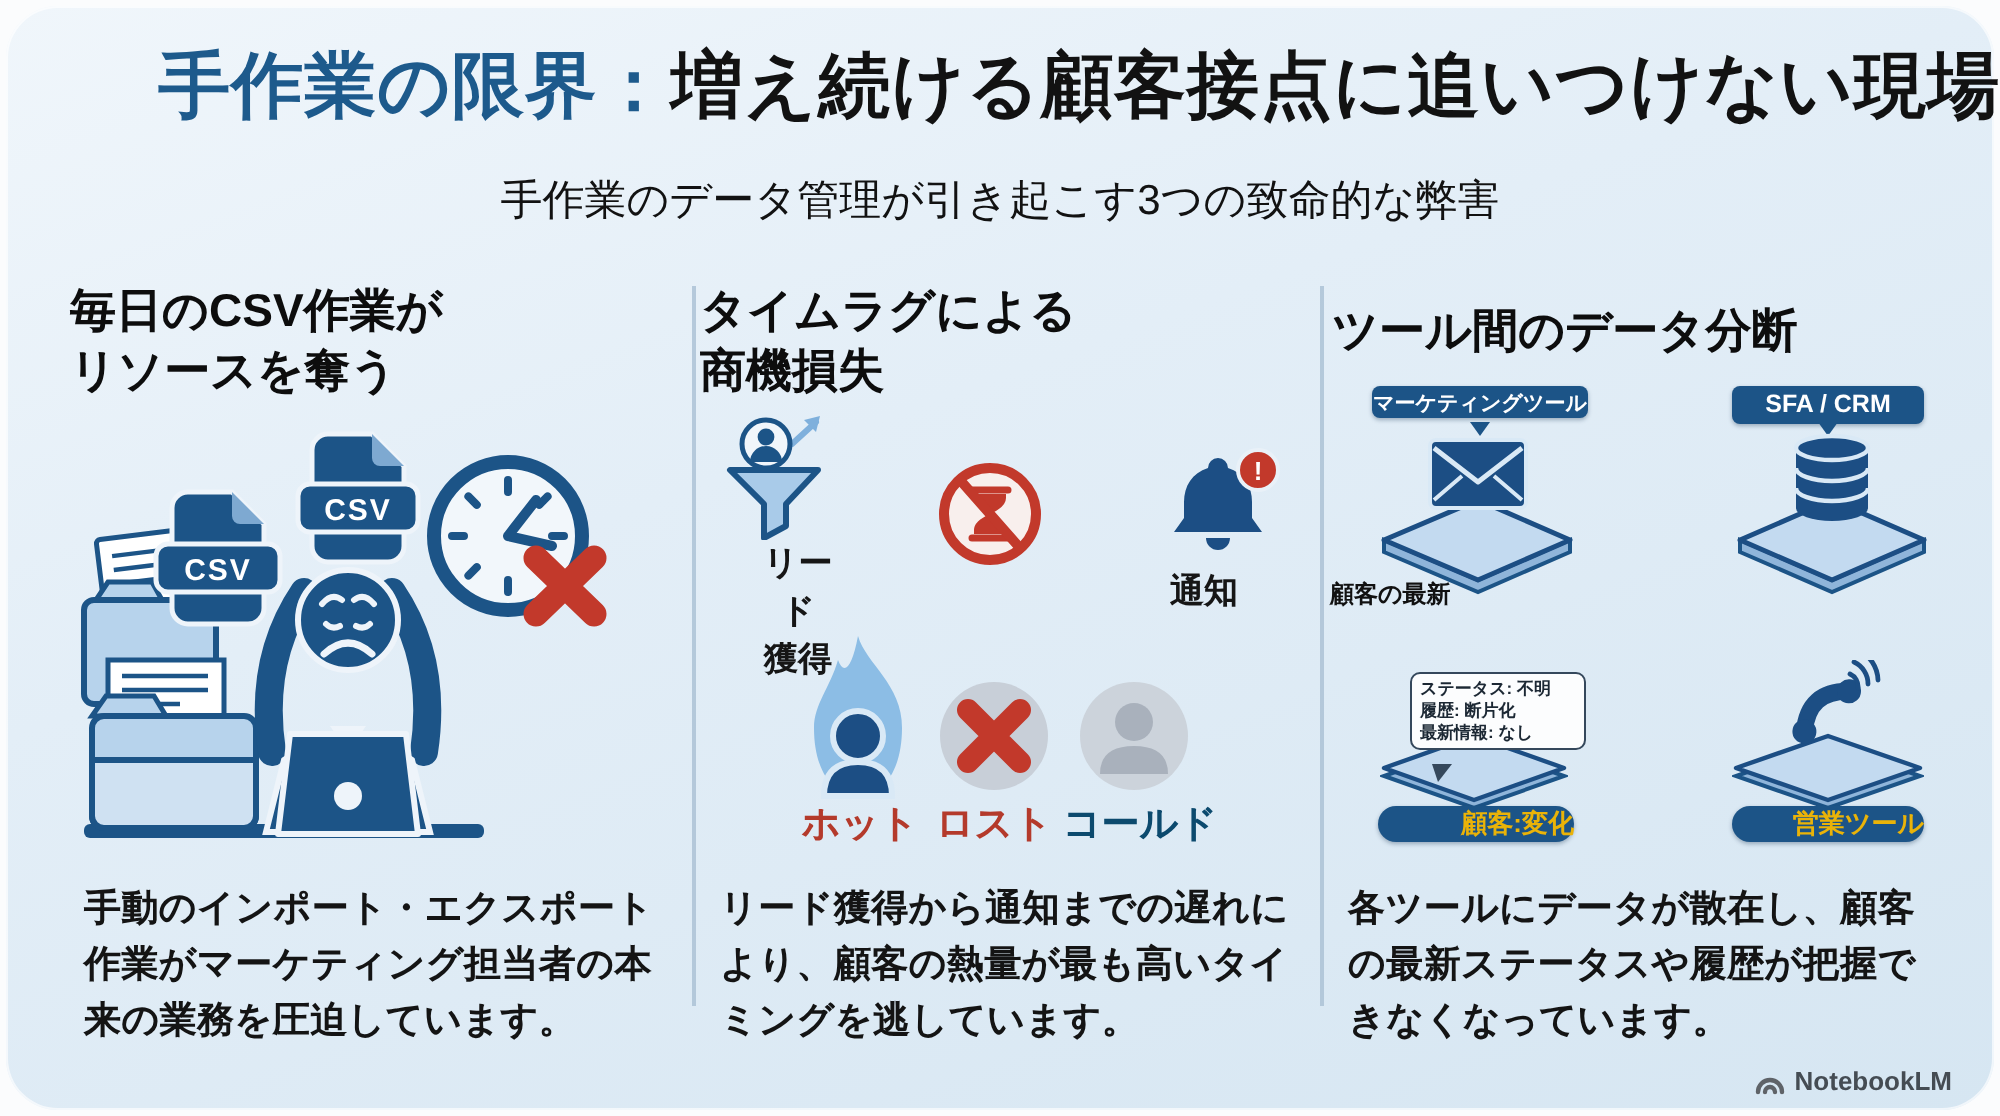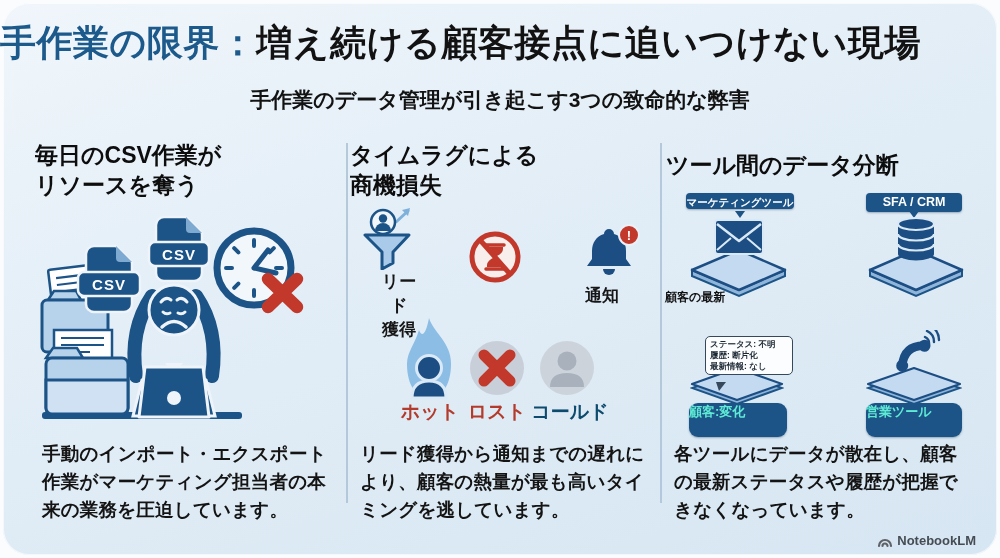--- a/index.html
+++ b/index.html
@@ -2,24 +2,24 @@
 <html><head>
 <meta charset="utf-8">
 <style>
   html,body{margin:0;padding:0;background:#ffffff;}
   .stage{position:relative;width:1000px;height:558px;background:#fbfcfd;overflow:hidden;
          font-family:"Liberation Sans","DejaVu Sans",sans-serif;}
   .card{position:absolute;left:3px;top:3px;right:3px;bottom:3px;border-radius:26px;
         background:linear-gradient(160deg,#f0f6fb 0%,#e3eef7 40%,#d6e6f2 100%);
         box-shadow:inset 0 0 0 1px rgba(255,255,255,.65);}
   .abs{position:absolute;}
-  .title{top:19px;left:0;right:0;text-align:left;font-weight:bold;font-size:36px;letter-spacing:.5px;white-space:nowrap;}
+  .title{top:19px;left:0;right:0;text-align:right;font-weight:bold;font-size:36px;letter-spacing:.5px;white-space:nowrap;}
   .title-hl{color:#1d5a8c;}
   .title-rest{color:#121212;}
-  .subtitle{top:86px;left:0;right:0;text-align:center;font-weight:bold;font-size:21px;color:#121212;}
+  .subtitle{top:86px;left:0;right:0;text-align:center;font-weight:normal;font-size:21px;color:#121212;}
   .divider{top:143px;height:360px;width:1.5px;background:#a9bfd3;opacity:.8;}
   .d1{left:346px}.d2{left:660px}
   .col-heading{font-weight:bold;font-size:23px;color:#0d0d0d;line-height:1.32;}
   .col-heading span{display:block;}
   .h1{left:35px;top:140px;width:302px;}
   .h2{left:350px;top:140px;width:302px;}
   .h3{left:666px;top:150px;width:314px;}
   .col-body{font-weight:bold;font-size:18.5px;color:#141414;line-height:1.52;letter-spacing:.2px;width:292px;}
   .b1{left:42px;top:440px;}
   .b2{left:360px;top:440px;}
@@ -33,22 +33,22 @@
   .lost-lbl{left:467px;width:60px;color:#b43a2b;}
   .cold-lbl{left:530px;width:80px;color:#0c4a6e;}
   .tool-tag{background:#1c5487;color:#ffffff;font-weight:bold;text-align:center;border-radius:4px;
             white-space:nowrap;box-shadow:0 1px 2px rgba(20,50,80,.35);}
   .tagA{left:686px;top:193px;width:108px;height:16px;font-size:10.5px;line-height:19px;}
   .tagB{left:866px;top:193px;width:96px;height:19px;font-size:12.5px;line-height:19px;}
   .tag-pointer{width:0;height:0;border-left:5px solid transparent;border-right:5px solid transparent;
                border-top:7px solid #1c5487;}
   .pA{left:735px;top:211px;}
   .pB{left:909px;top:211px;}
-  .pill{background:#1c5487;color:#5eead4;font-weight:bold;text-align:left;border-radius:9px;
-        font-size:13px;line-height:18px;height:34px;box-shadow:0 1px 2px rgba(20,50,80,.35);}
+  .pill{background:#1c5487;color:#eab308;font-weight:bold;text-align:right;border-radius:9px;
+        font-size:13px;line-height:18px;height:18px;box-shadow:0 1px 2px rgba(20,50,80,.35);}
   .pillC{left:689px;top:403px;width:98px;}
   .pillD{left:866px;top:403px;width:96px;}
   .mid-text{left:665px;top:290px;width:314px;text-align:left;font-weight:bold;font-size:12px;
             color:#111111;line-height:1.25;}
   .mid-text span{display:block;}
   .bubble{left:705px;top:336px;width:78px;background:#fcfdfe;border:1.6px solid #35485c;border-radius:5px;
           padding:2px 4px;font-size:8.5px;font-weight:bold;color:#1c2834;line-height:1.3;white-space:nowrap;z-index:3;}
   .bubble div{display:block;}
   .bubble-tail{left:716px;top:382px;width:0;height:0;border-left:3px solid transparent;
                border-right:7px solid transparent;border-top:9px solid #35485c;z-index:3;}

